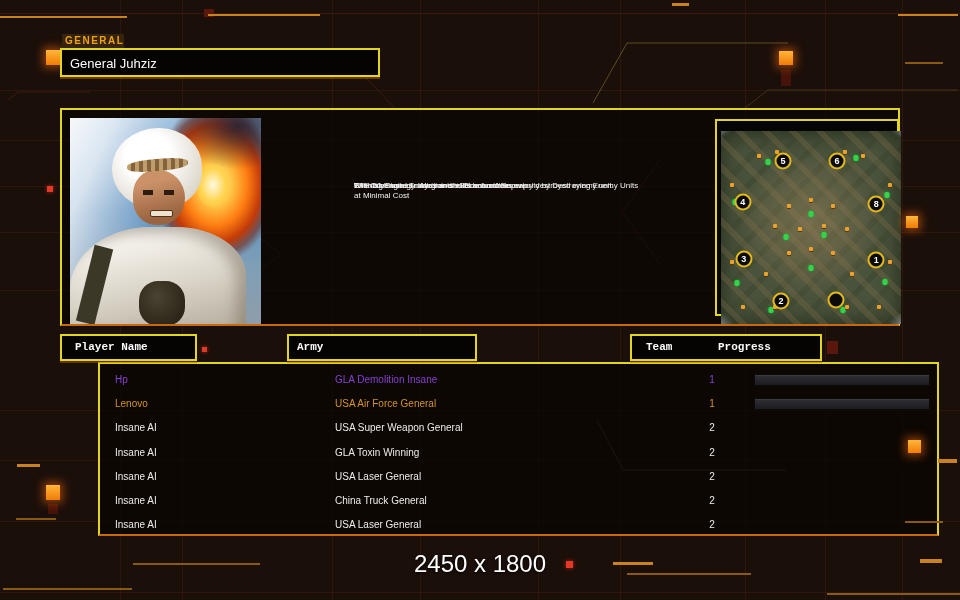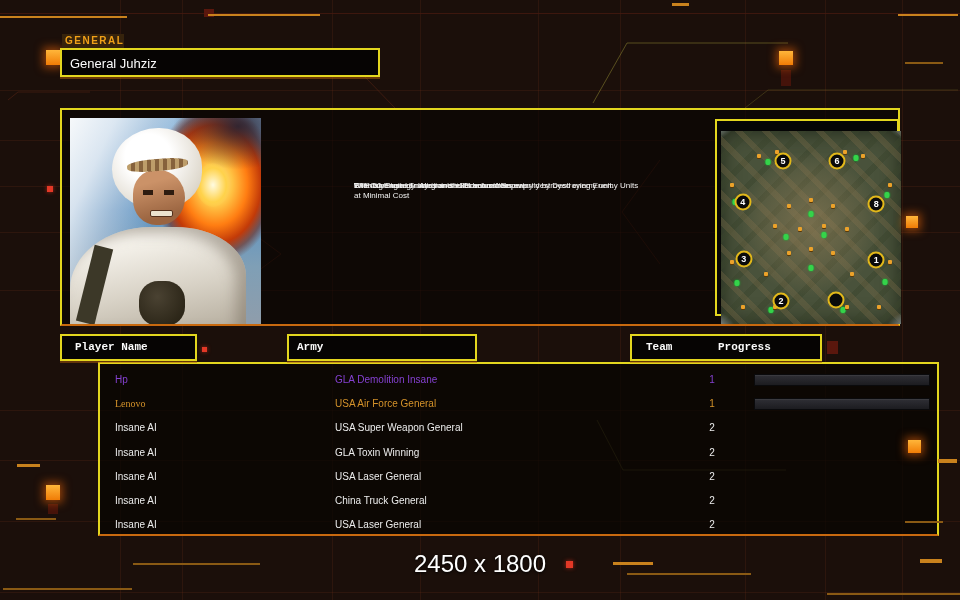--- a/index.html
+++ b/index.html
@@ -257,21 +257,21 @@
     </div>
 
   <div class="table-box" id="rows">
       <div class="player-row" style="top: 4px;">
     <span class="cell-name" style="color: rgb(132, 64, 208);">Hp</span>
     <span class="cell-army" style="color: rgb(132, 64, 208);">GLA Demolition Insane</span>
     <span class="cell-team" style="color: rgb(132, 64, 208);">1</span>
     <span class="bar" style="display: block;"></span>
   </div>
       <div class="player-row" style="top: 28.2px;">
-    <span class="cell-name" style="color: rgb(212, 146, 42); font-family: Liberation Serif, serif;">Lenovo</span>
+    <span class="cell-name" style="color: rgb(212, 146, 42);">Lenovo</span>
     <span class="cell-army" style="color: rgb(212, 146, 42);">USA Air Force General</span>
     <span class="cell-team" style="color: rgb(212, 146, 42);">1</span>
     <span class="bar" style="display: block;"></span>
   </div>
       <div class="player-row" style="top: 52.4px;">
     <span class="cell-name" style="color: rgb(236, 236, 236);">Insane AI</span>
     <span class="cell-army" style="color: rgb(236, 236, 236);">USA Super Weapon General</span>
     <span class="cell-team" style="color: rgb(236, 236, 236);">2</span>
 
   </div>

